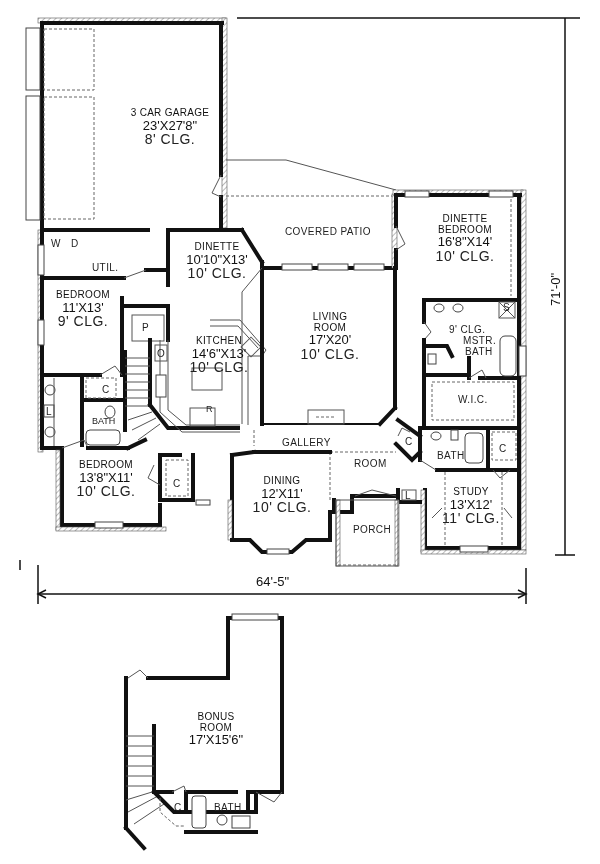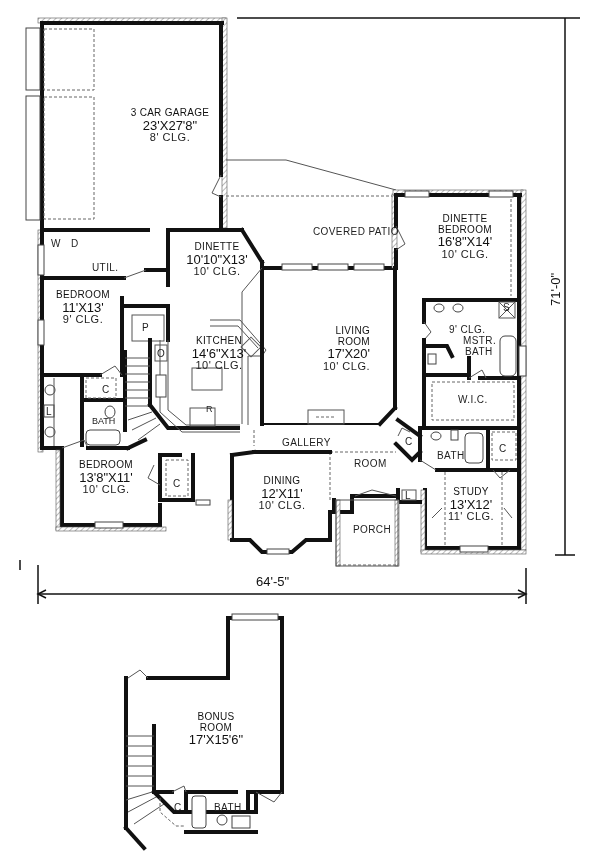--- a/index.html
+++ b/index.html
@@ -9,21 +9,21 @@
   .wall-thin { stroke:#111; stroke-width:2; fill:none; }
   .hatch { fill:url(#hatch); stroke:#555; stroke-width:0.6; }
   .dash { stroke:#666; stroke-width:1; stroke-dasharray:3 2; fill:none; }
   .thin { stroke:#555; stroke-width:1; fill:none; }
   .win { fill:#fff; stroke:#444; stroke-width:1; }
   .fix { fill:#fff; stroke:#444; stroke-width:1; }
   .dim { stroke:#111; stroke-width:1.5; fill:none; }
   .lbl { position:absolute; text-align:center; color:#111; white-space:nowrap; line-height:1.05; }
   .lbl .n { font-size:10px; font-weight:normal; letter-spacing:0.3px; display:block; }
   .lbl .d { font-size:13px; display:block; }
-  .lbl .c { font-size:11px; display:block; color:#222; letter-spacing:0.5px; }
+  .lbl .c { font-size:14px; display:block; color:#222; letter-spacing:0.5px; }
   .small { position:absolute; font-size:10px; color:#222; white-space:nowrap; letter-spacing:0.4px; }
   .tiny { position:absolute; font-size:9px; color:#222; }
   .dimtxt { position:absolute; font-size:13px; color:#111; white-space:nowrap; }
   .vert { transform:rotate(-90deg); transform-origin:left top; }
 </style>
 </head>
 <body>
 
 <svg width="600" height="864" viewBox="0 0 600 864">
   <defs>
@@ -273,21 +273,21 @@
     <polyline class="dash" points="160,798 160,812 176,826 184,826"></polyline>
   </g>
 </svg>
 
 <div class="lbl" style="left:110px; top:108px; width:120px;">
   <span class="n">3 CAR GARAGE</span>
   <span class="d">23'X27'8"</span>
   <span class="c">8' CLG.</span>
 </div>
 
-<div class="small" style="left:285px; top:226px;margin-left:28px;">COVERED PATIO</div>
+<div class="small" style="left:285px; top:226px;">COVERED PATIO</div>
 
 <div class="lbl" style="left:172px; top:242px; width:90px;">
   <span class="n">DINETTE</span>
   <span class="d">10'10"X13'</span>
   <span class="c">10' CLG.</span>
 </div>
 
 <div class="lbl" style="left:420px; top:214px; width:90px;">
   <span class="n">DINETTE</span>
   <span class="n">BEDROOM</span>
@@ -308,21 +308,21 @@
 <div class="small" style="left:142px; top:322px;">P</div>
 <div class="small" style="left:157px; top:348px;">O</div>
 <div class="tiny" style="left:206px; top:404px;">R</div>
 
 <div class="lbl" style="left:176px; top:336px; width:86px;">
   <span class="n">KITCHEN</span>
   <span class="d">14'6"X13'</span>
   <span class="c">10' CLG.</span>
 </div>
 
-<div class="lbl" style="left:290px; top:326px; width:80px;text-align:right;">
+<div class="lbl" style="left:290px; top:312px; width:80px;">
   <span class="n">LIVING</span>
   <span class="n">ROOM</span>
   <span class="d">17'X20'</span>
   <span class="c">10' CLG.</span>
 </div>
 
 <div class="small" style="left:449px; top:324px;">9' CLG.</div>
 <div class="small" style="left:463px; top:335px;">MSTR.</div>
 <div class="small" style="left:465px; top:346px;">BATH</div>
 <div class="small" style="left:503px; top:302px;">S</div>

